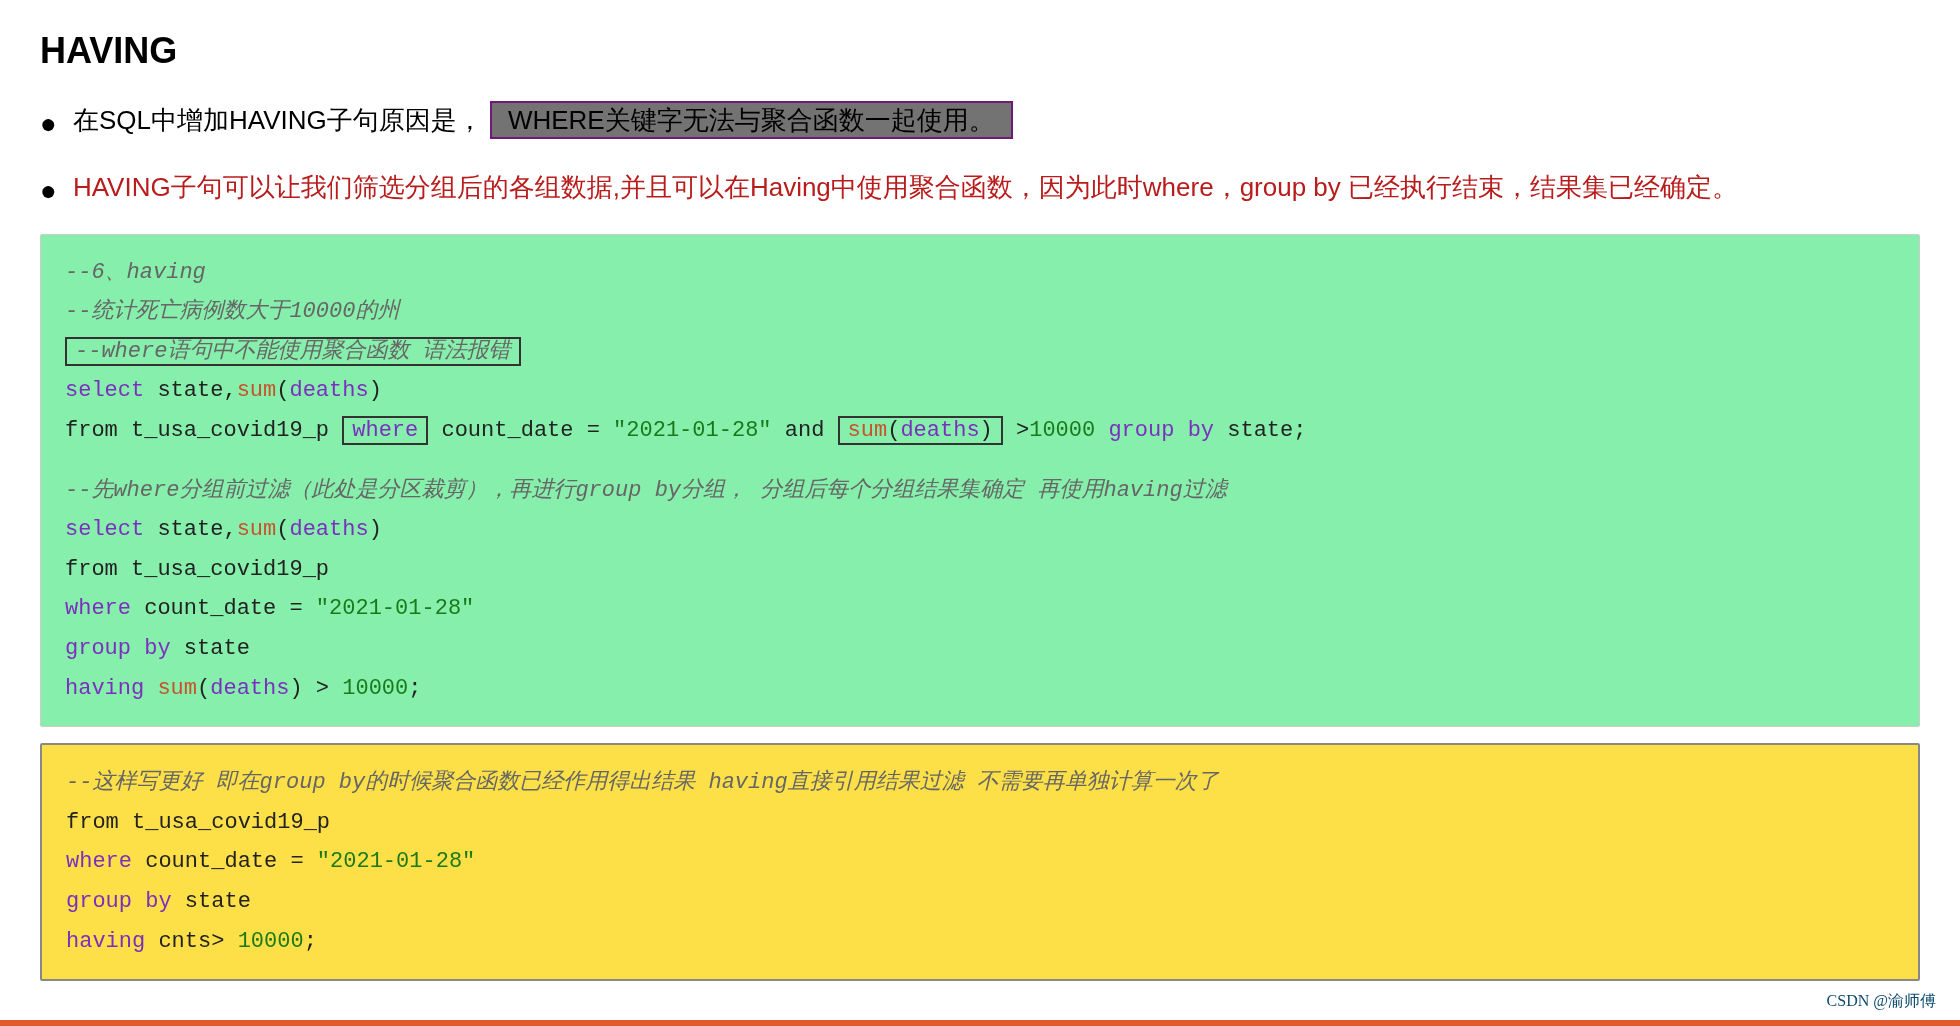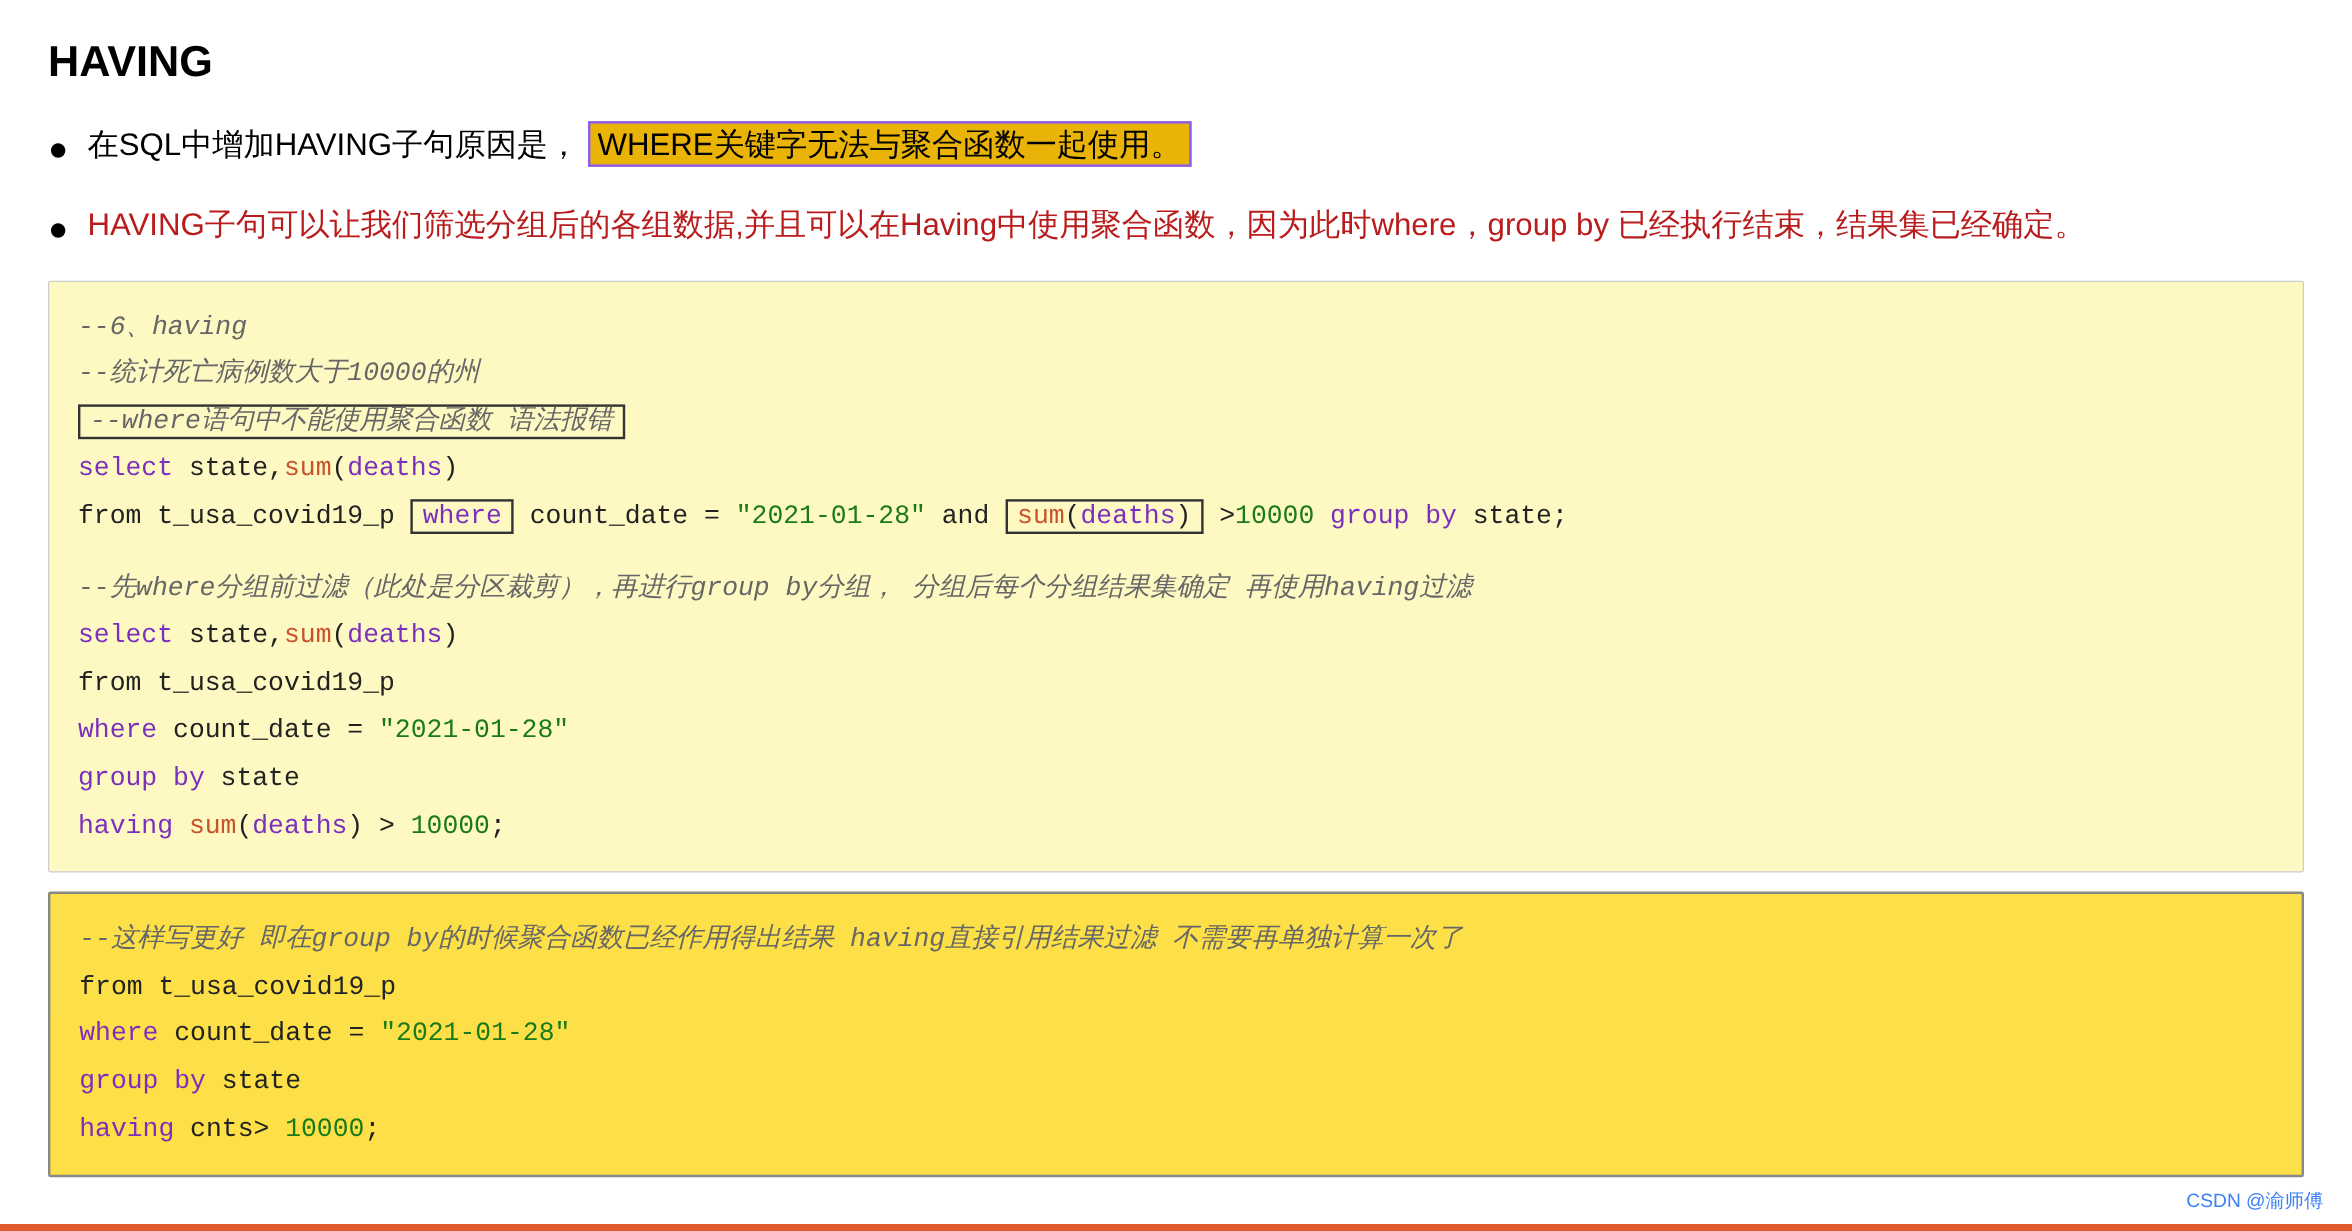--- a/index.html
+++ b/index.html
@@ -33,29 +33,29 @@
       font-size: 28px;
       margin-right: 16px;
       margin-top: 2px;
       flex-shrink: 0;
     }
     .bullet-text {
       color: #000;
     }
     .highlight-box {
       display: inline;
-      border: 2px solid #8b5cf6;
-      padding: 2px 6px;
-      background: #eab308;
+      border: 2px solid #701a75;
+      padding: 2px 16px;
+      background: #737373;
     }
     .green-text {
       color: #b91c1c;
     }
     .code-block {
-      background: #fef9c3;
+      background: #86efac;
       border: 1px solid #ccc;
       padding: 18px 24px;
       font-family: "Courier New", Consolas, monospace;
       font-size: 22px;
       line-height: 1.8;
       margin-bottom: 16px;
       border-radius: 2px;
     }
     .code-block-bordered {
       background: #fde047;
@@ -90,21 +90,22 @@
     .inline-box {
       display: inline;
       border: 2px solid #333;
       padding: 0px 8px;
     }
     .watermark {
       position: fixed;
       bottom: 14px;
       right: 24px;
       font-size: 16px;
-      color: #3b82f6;
+      color: #0c4a6e;
+      font-family: Liberation Serif, serif;
     }
     .bottom-bar {
       position: fixed;
       bottom: 0;
       left: 0;
       width: 100%;
       height: 6px;
       background: #e05a2b;
     }
   </style>

